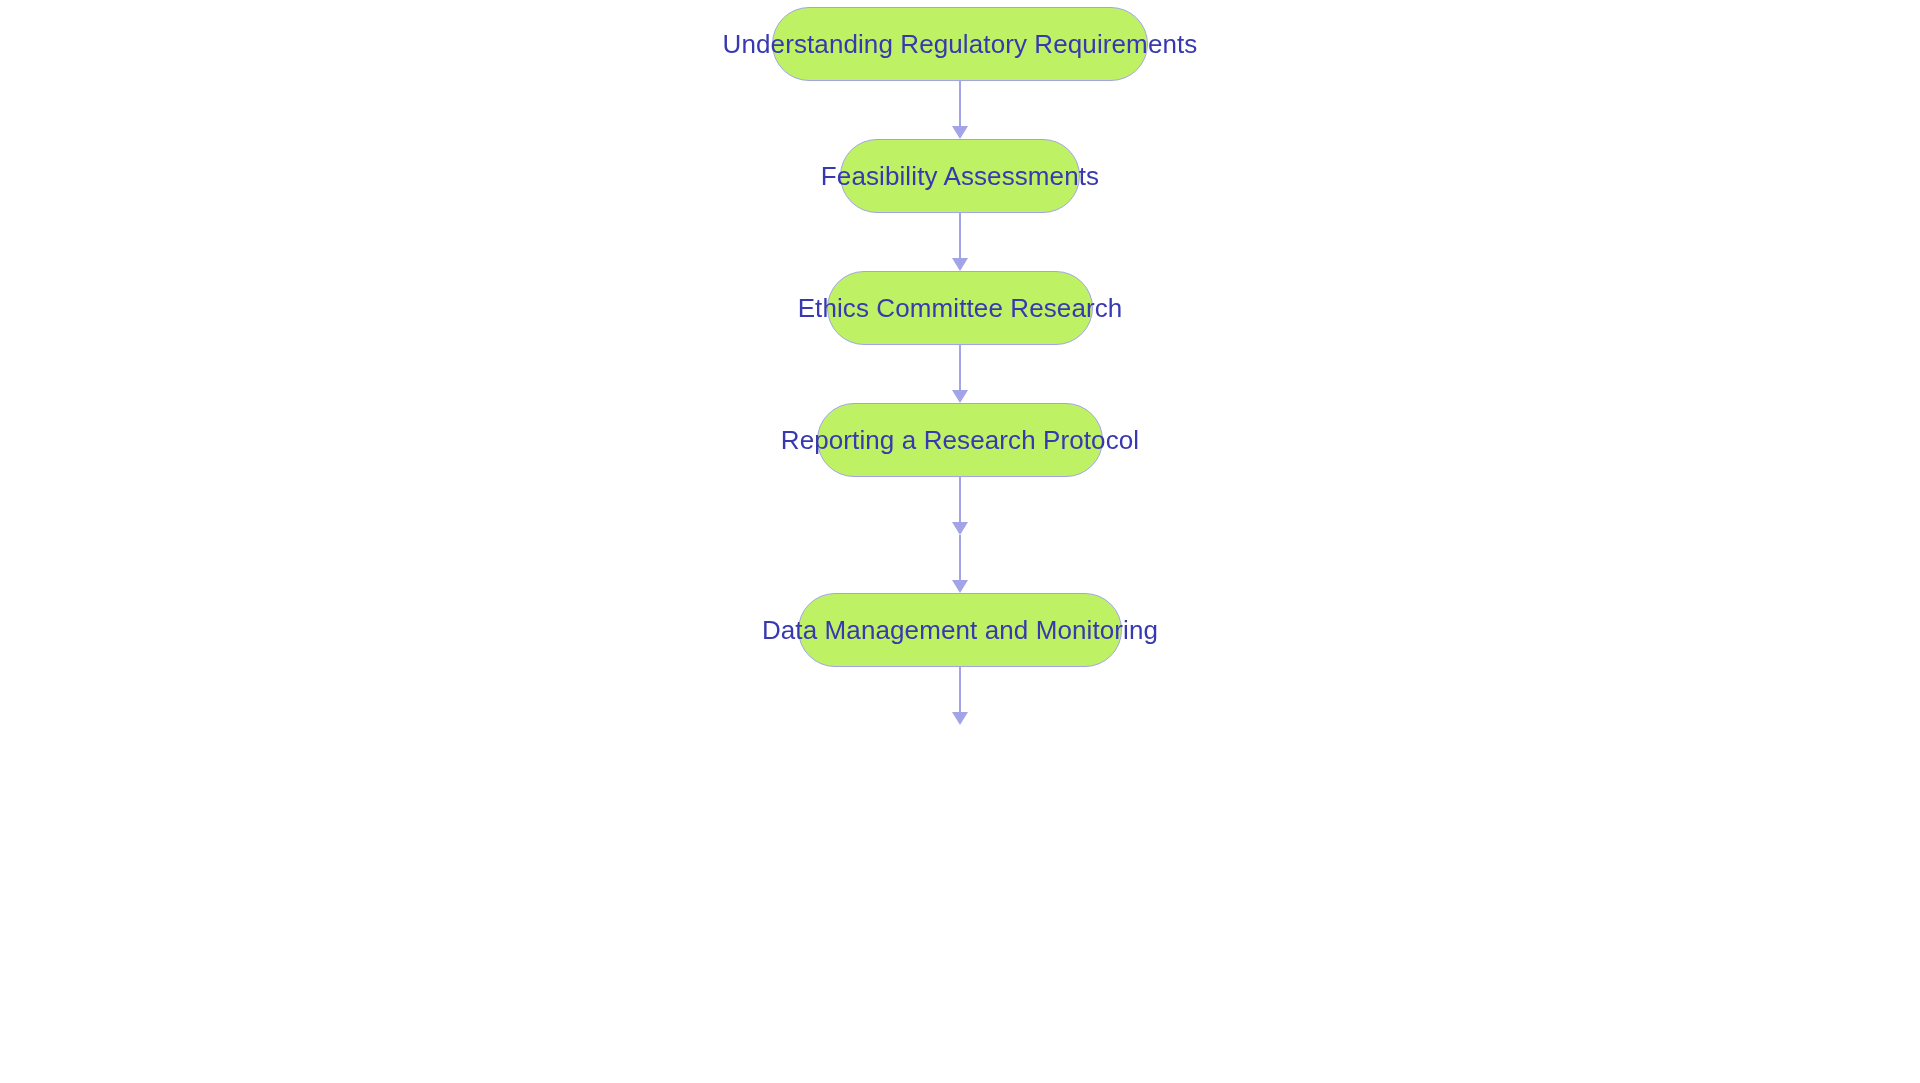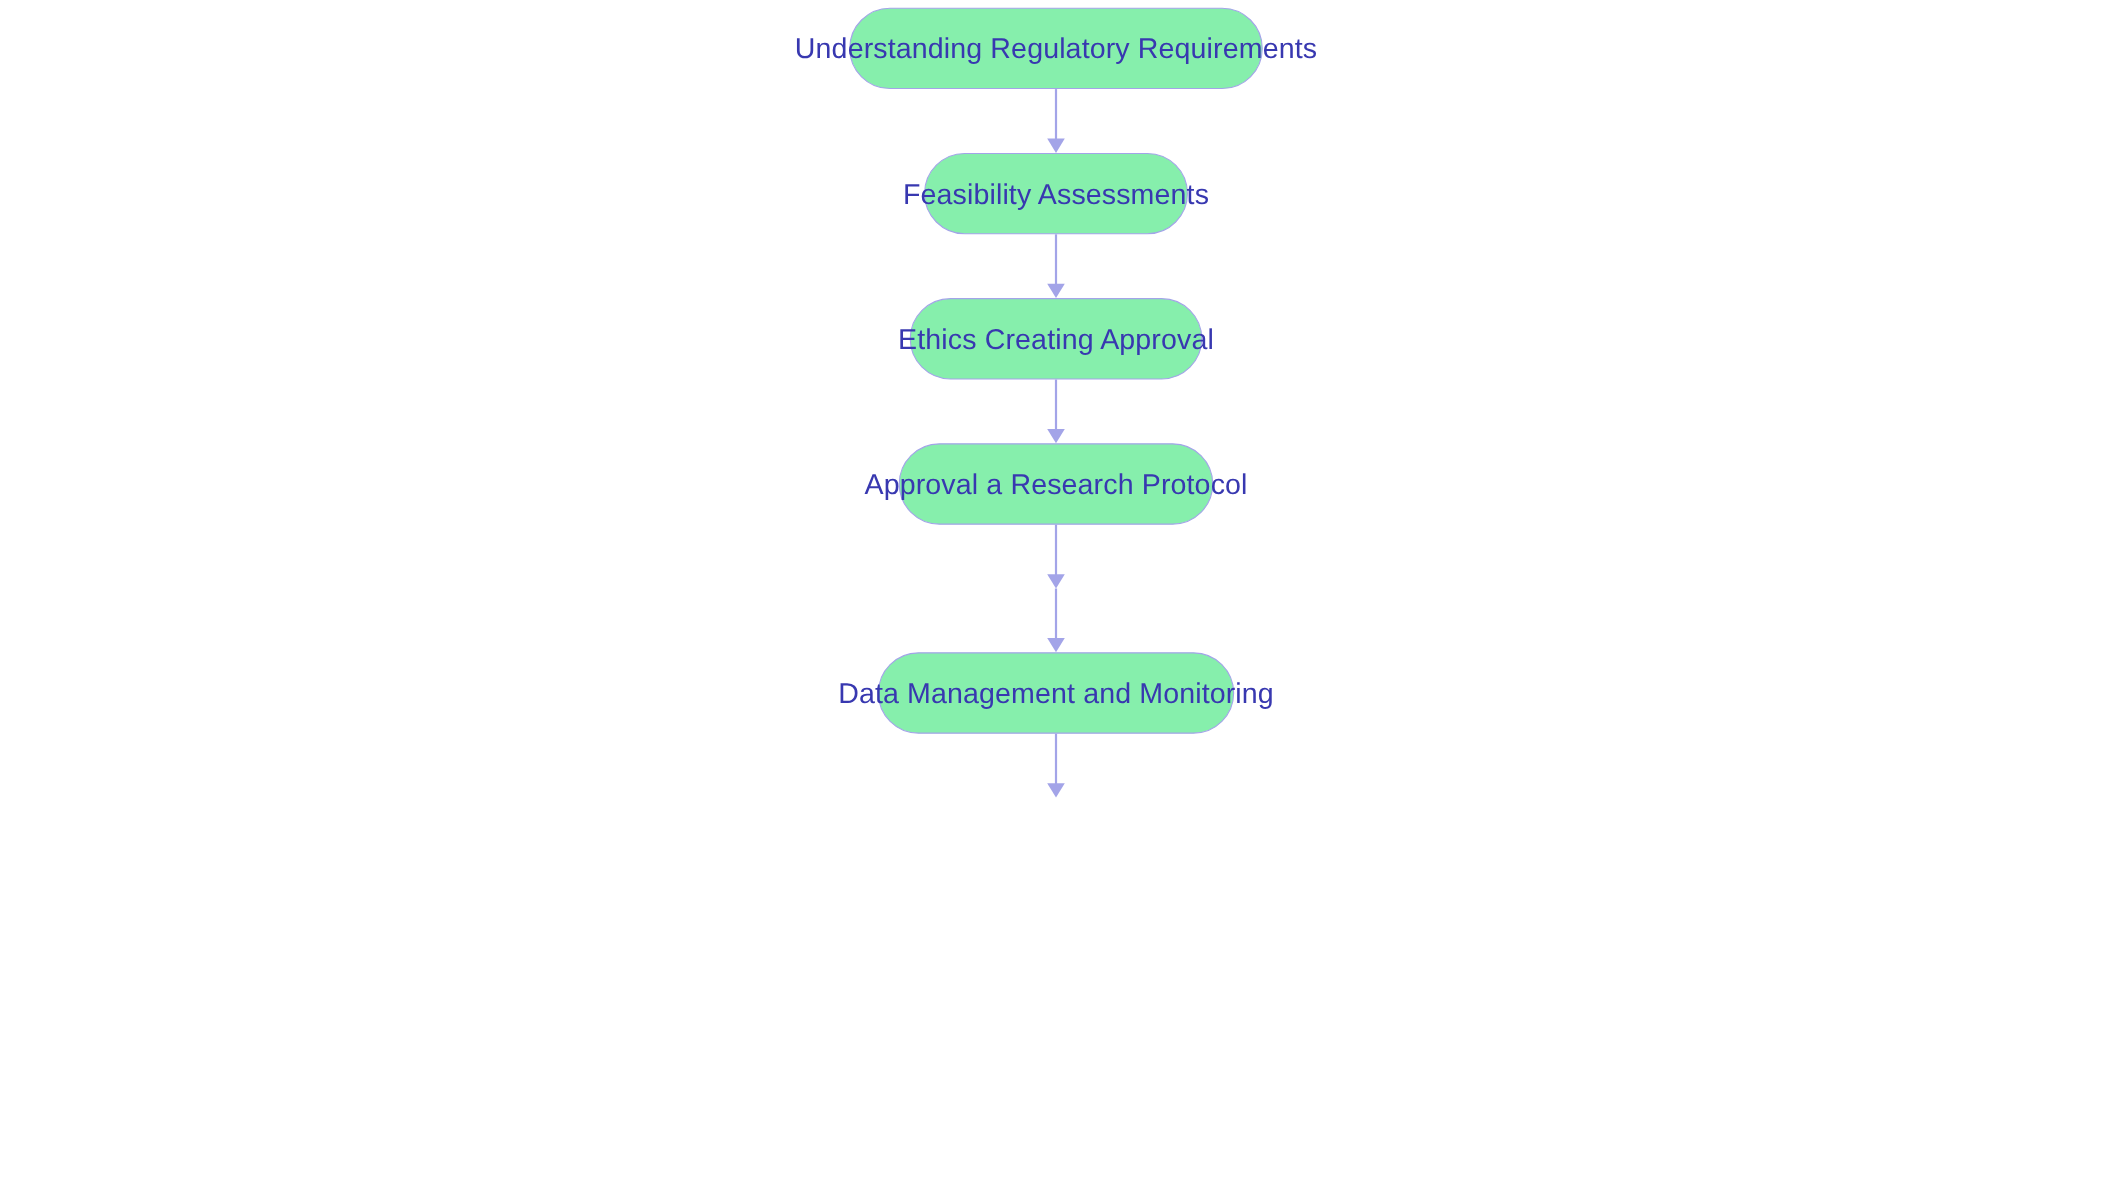--- a/index.html
+++ b/index.html
@@ -37,21 +37,21 @@
     box-sizing: border-box;
   }
 
   
   .node {
     position: relative;
     box-sizing: border-box;
     display: flex;
     align-items: center;
     justify-content: center;
-    background: #86efac;
+    background: #bef264;
     border: 1.4px solid #a3a4e8;
     border-radius: 38px;
     height: 74px;
     color: #3838b0;
     white-space: nowrap;
     flex: 0 0 auto;
   }
 
   .node-label {
     font-size: 26px;
@@ -124,30 +124,30 @@
     <div class="node w-1">
       <span class="node-label">Feasibility Assessments</span>
     </div>
 
     <div class="connector g-1">
       <div class="conn-line"></div>
       <div class="conn-head"></div>
     </div>
 
     <div class="node w-2">
-      <span class="node-label">Ethics Creating Approval</span>
+      <span class="node-label">Ethics Committee Research</span>
     </div>
 
     <div class="connector g-2">
       <div class="conn-line"></div>
       <div class="conn-head"></div>
     </div>
 
     <div class="node w-3">
-      <span class="node-label">Approval a Research Protocol</span>
+      <span class="node-label">Reporting a Research Protocol</span>
     </div>
 
     <div class="connector g-3">
       <div class="conn-line"></div>
       <div class="conn-head"></div>
     </div>
 
 
     <div class="connector g-4">
       <div class="conn-line"></div>

